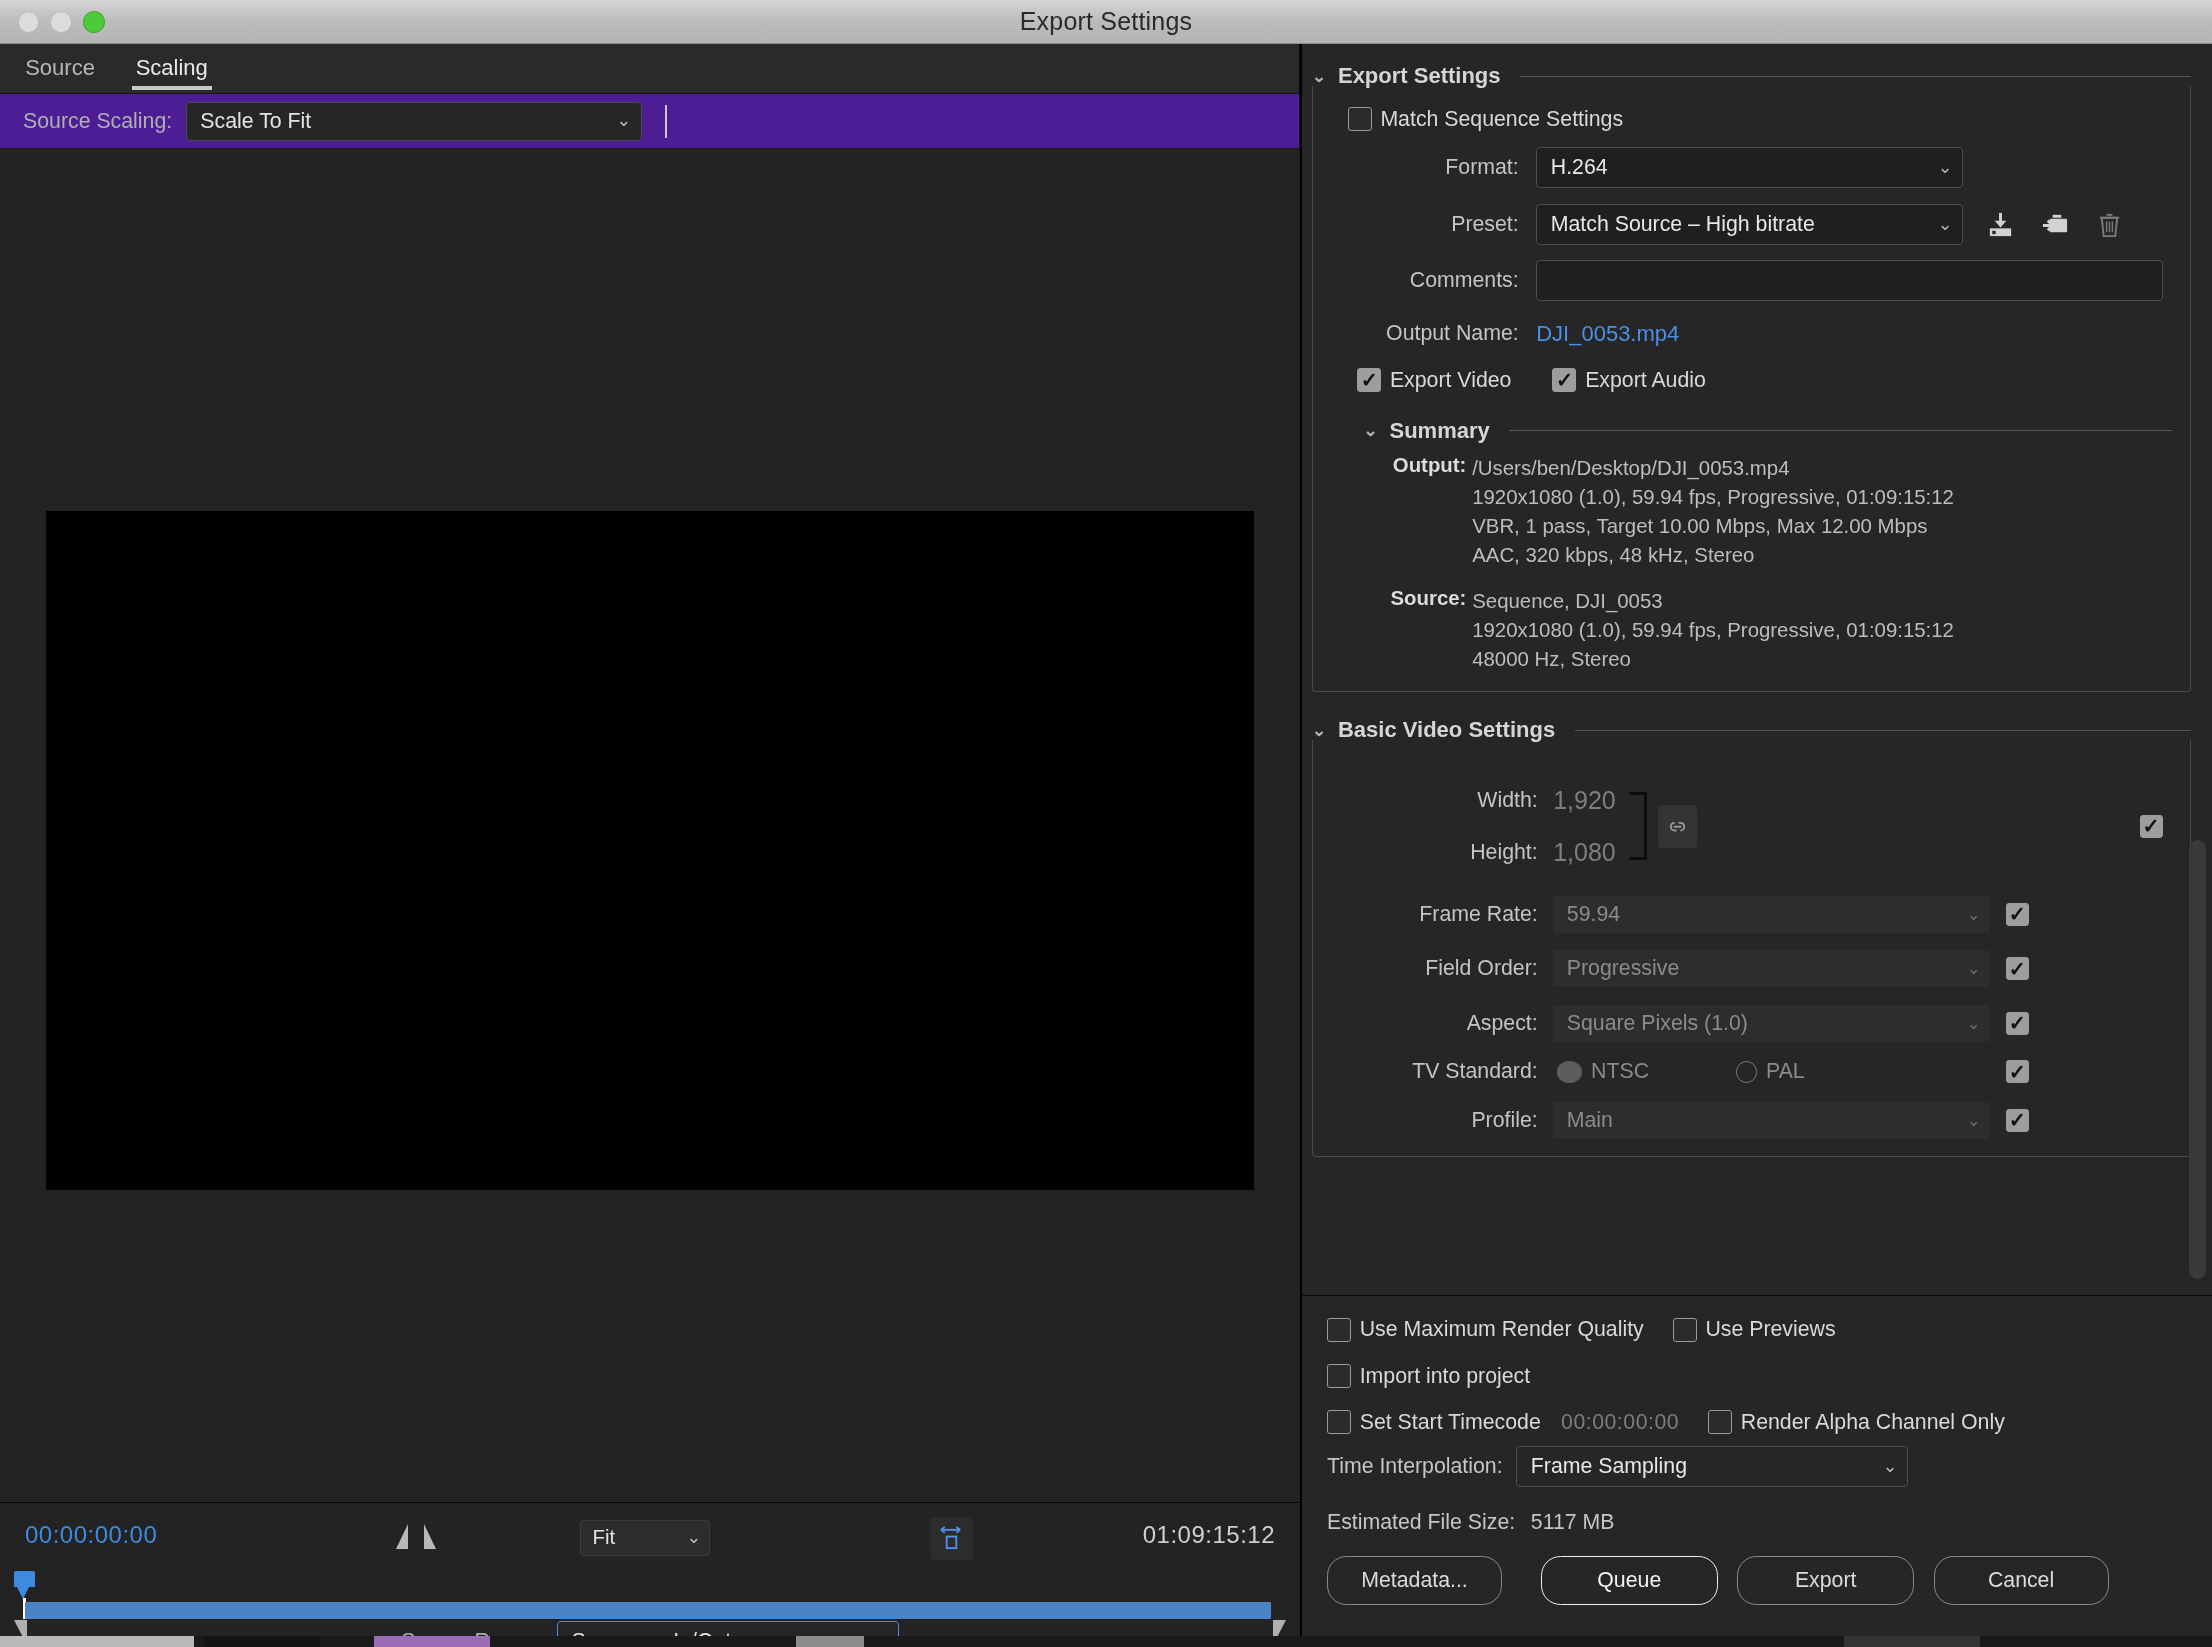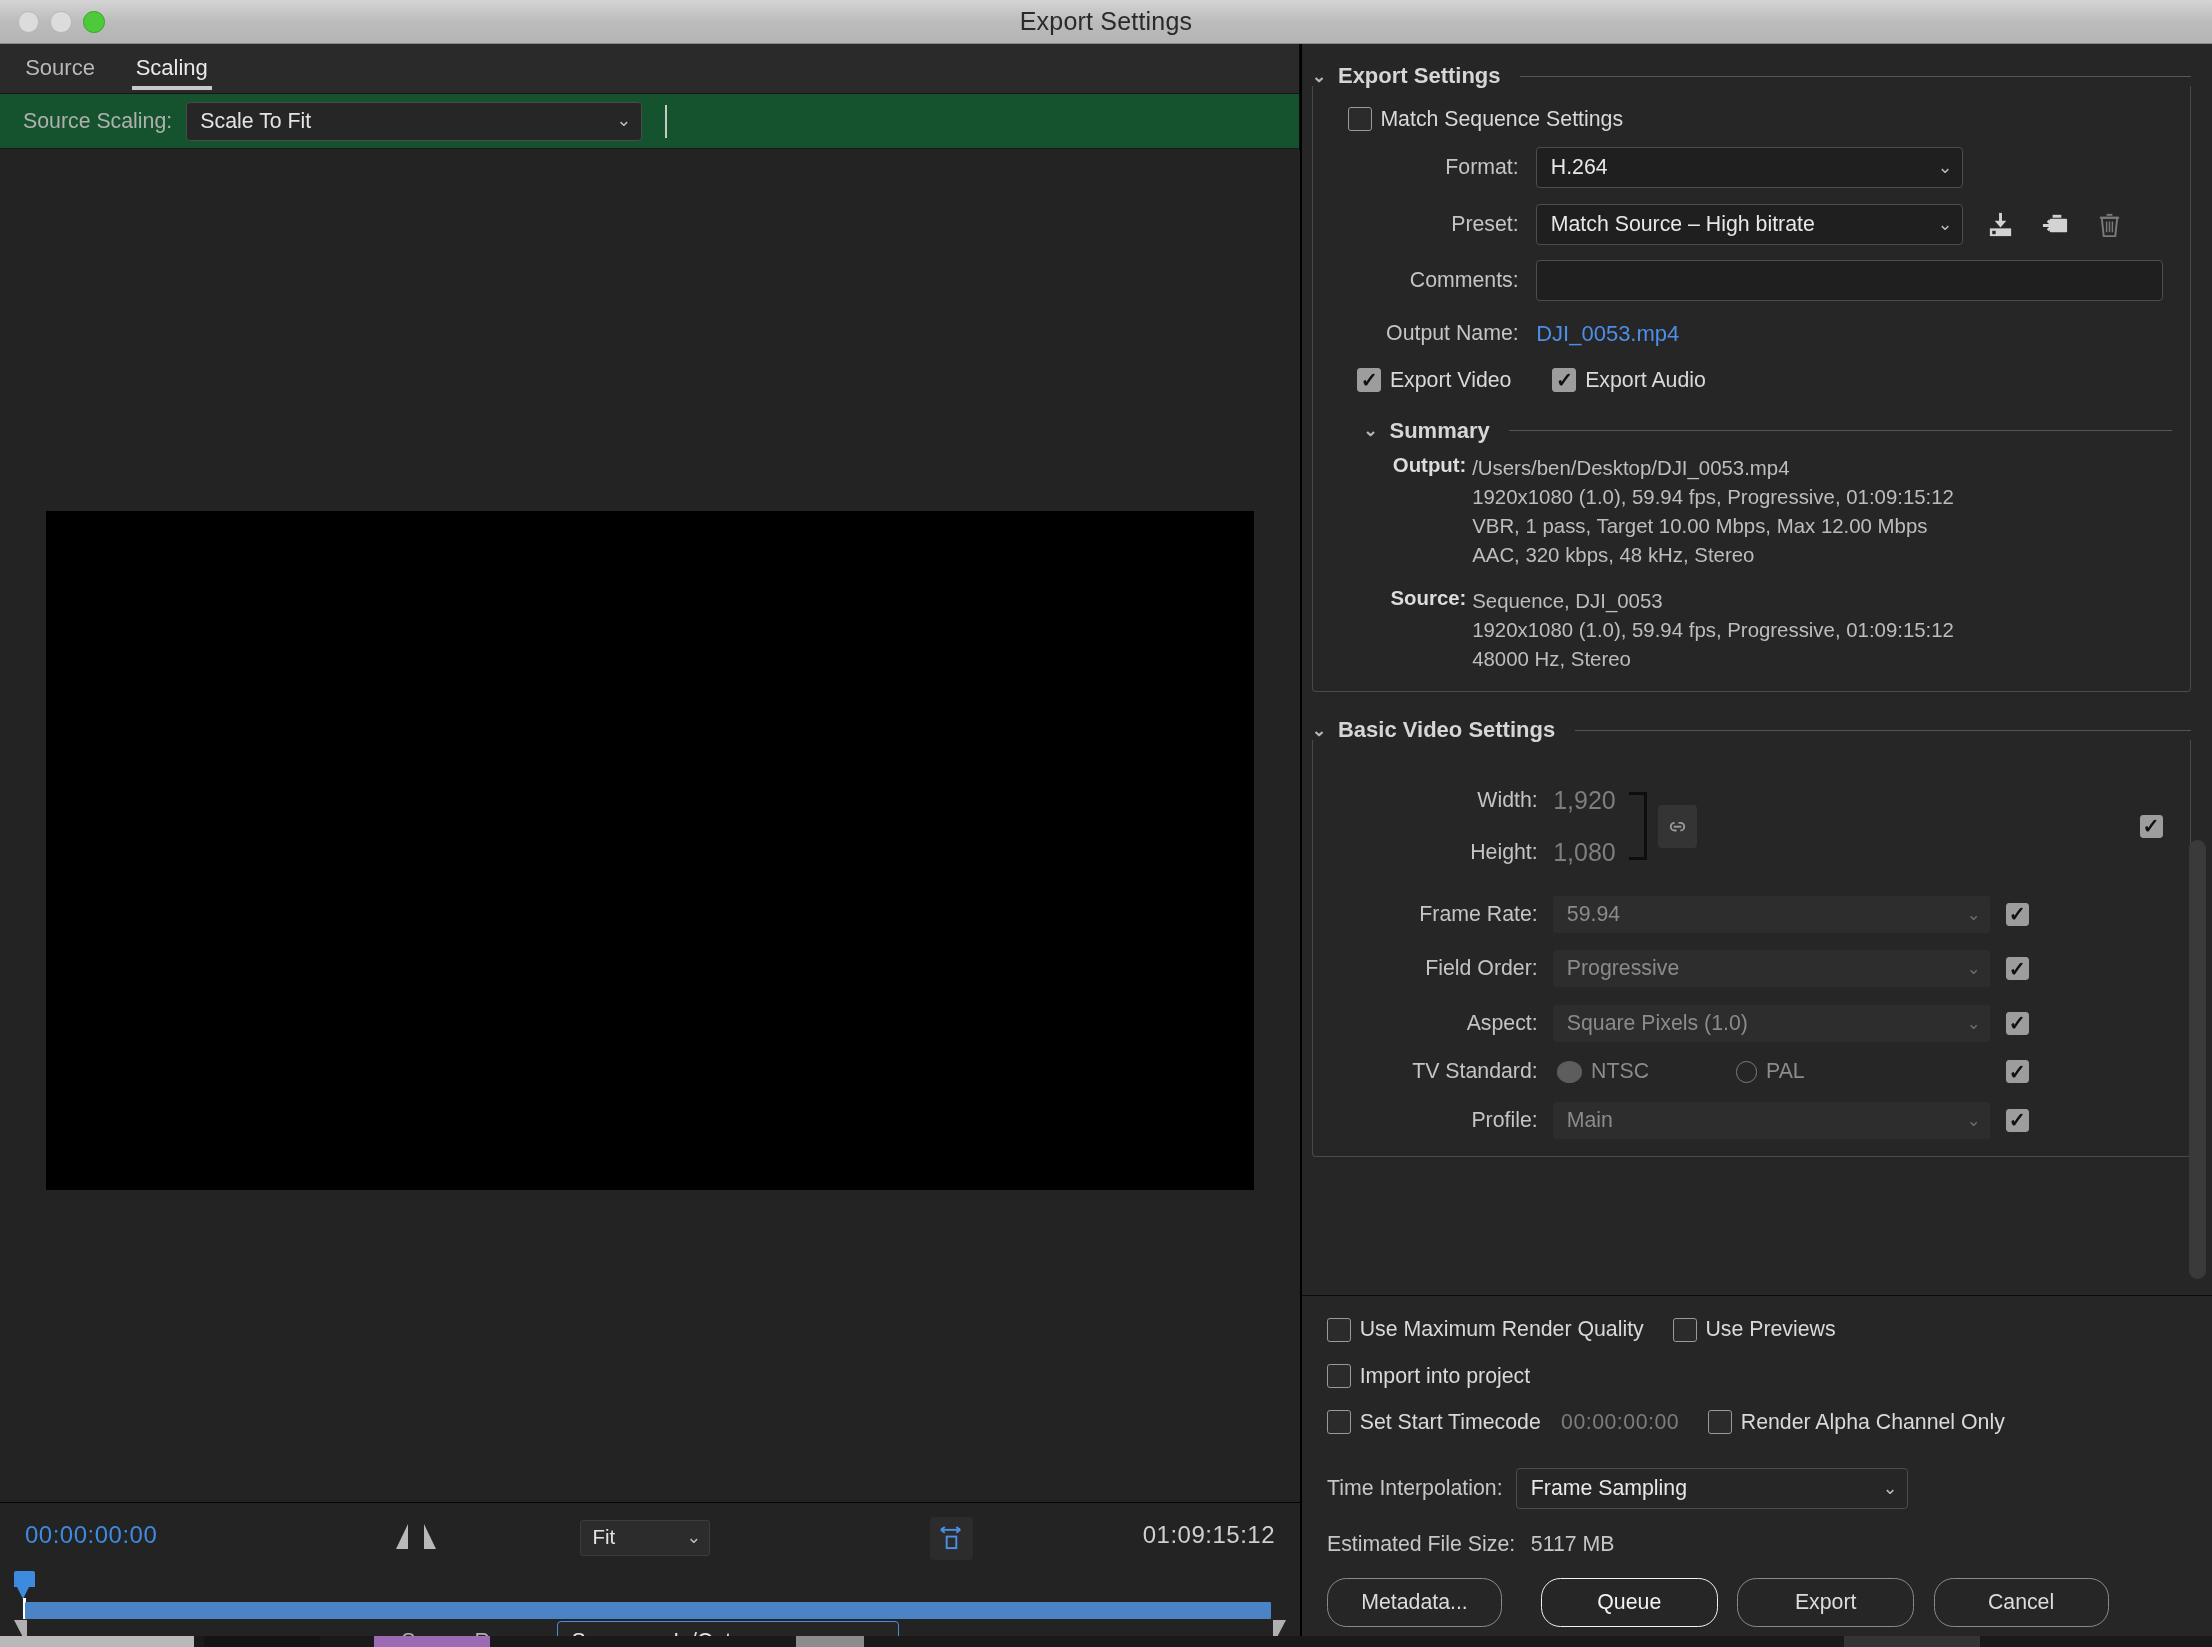--- a/index.html
+++ b/index.html
@@ -39,21 +39,21 @@
   }
   .tab { font-size: 22px; color: #b8b8b8; padding: 7.8px 3.9px 9.7px; position: relative; cursor: default; }
   .tab.active { color: #eaeaea; }
   .tab.active::after {
     content: ""; position: absolute; left: 0; right: 0; bottom: 0;
     height: 3.9px; background: #c8c8c8;
   }
 
   .scaling-row {
     position: absolute; left: 0; top: 50px; width: 100%; height: 55px;
-    background: #14532d; display: flex; align-items: center; padding-left: 23px;
+    background: #4c1d95; display: flex; align-items: center; padding-left: 23px;
     border-bottom: 1px solid #1b1b1b;
   }
   .scaling-label { font-size: 21.3px; color: #b0b0b0; margin-right: 13.6px; }
   .sel {
     background: #262626; border: 1px solid #4a4a4a; border-radius: 3.9px;
     color: #e4e4e4; font-size: 21.3px; height: 39px;
     display: flex; align-items: center; padding: 0 9.7px 0 13.6px; position: relative;
   }
   .sel .chev { margin-left: auto; padding-left: 15.5px; color: #bdbdbd; font-size: 17.5px; line-height: 1; }
   #source-scaling-select { width: 456px; }
@@ -231,21 +231,21 @@
     background: #3a3a3a; border-radius: 8.7px;
   }
 
   
   .bottom-panel {
     position: absolute; left: 1302px; top: 1295px; width: 910px; height: 418px;
     background: #262626; border-top: 1.9px solid #0b0b0b;
   }
   .bp-row { display: flex; align-items: center; gap: 29px; padding: 0 25px; margin-top: 21.3px; }
   .tc-disabled { font-size: 21.3px; color: #7d7d7d; letter-spacing: 0.5px; }
-  .ti-row { display: flex; align-items: center; gap: 13.6px; padding: 0 25px; margin-top: 33px; }
+  .ti-row { display: flex; align-items: center; gap: 13.6px; padding: 0 25px; margin-top: 11px; }
   .ti-label { font-size: 21.3px; color: #c6c6c6; }
   #time-interp-select {
     width: 392px; height: 41px; background: #262626; border: 1px solid #4e4e4e;
     border-radius: 3.9px; font-size: 21.3px; color: #e8e8e8;
   }
   .efs { padding: 0 25px; margin-top: 23px; font-size: 21.3px; color: #c6c6c6; }
   .btn-row { display: flex; align-items: center; padding: 0 25px; margin-top: 21.3px; gap: 19.4px; }
   .btn {
     border: 1px solid #8a8a8a; border-radius: 19.4px; color: #dcdcdc;
     font-size: 21.3px; padding: 10.7px 0; background: transparent; text-align: center;

